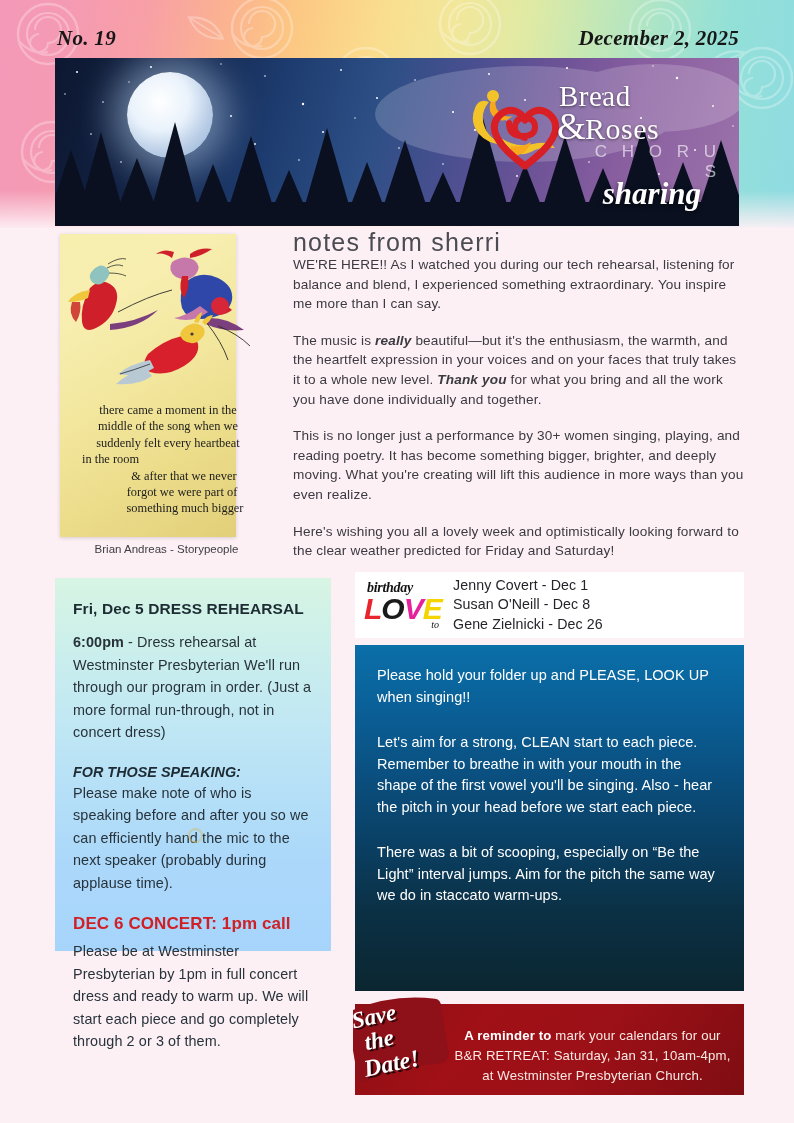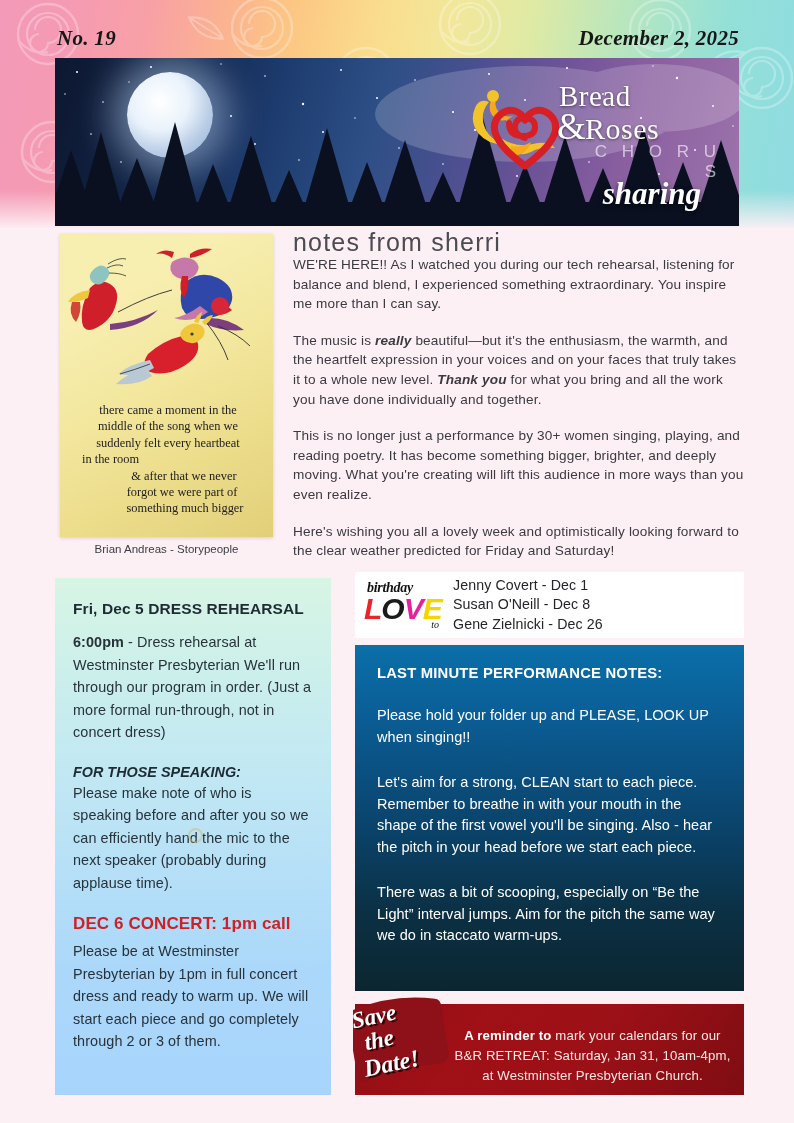--- a/index.html
+++ b/index.html
@@ -94,39 +94,39 @@
   #notes-body{
     position:absolute;left:293px;top:255px;width:452px;
     font-size:13.6px;line-height:19.6px;color:#3a3a40;letter-spacing:.15px;
   }
   #notes-body p{margin:0 0 17px 0;}
   #notes-body b{font-weight:bold;font-style:italic;}
   #notes-body i{font-weight:bold;font-style:italic;}
 
   
   #art{
-    position:absolute;left:60px;top:234px;width:213px;height:303px;
+    position:absolute;left:60px;top:234px;width:176px;height:303px;
     background:linear-gradient(150deg,#f6efae 0%, #f7eeb0 22%, #f3e79e 48%, #ecdd8b 72%, #e2cf79 100%);
     box-shadow:0 1px 4px rgba(0,0,0,.16);
   }
   #art svg{position:absolute;left:0;top:0;}
   #art-quote{
     position:absolute;left:12px;top:168px;width:192px;
     font-family:"Liberation Serif", serif;font-size:12.4px;line-height:16.4px;
     color:#1c1c1c;text-align:center;
   }
   #art-quote span{display:block;}
   #art-cap{
     position:absolute;left:60px;top:543px;width:213px;text-align:center;
     font-size:11.5px;color:#3c3c42;
   }
 
   
   #panel-left{
-    position:absolute;left:55px;top:578px;width:276px;height:517px;
+    position:absolute;left:55px;top:578px;width:276px;height:373px;
     background:linear-gradient(to bottom,#d8f5e4 0%, #cdf0ea 16%, #c3e9f2 34%, #b6e0f7 56%, #abd8fa 76%, #a7d4fb 100%);
     padding:0;
   }
   #panel-left .inner{padding:22px 18px 0 18px;}
   .pl-h1{font-size:15.5px;font-weight:bold;color:#1d2b33;margin:0 0 13px 0;letter-spacing:.1px;}
   .pl-p{font-size:14.4px;line-height:22.5px;color:#27323a;margin:0 0 20px 0;letter-spacing:.1px;}
   .pl-p b{font-weight:bold;margin-top:40px;}
   .pl-h2{font-size:14.4px;font-weight:bold;font-style:italic;color:#1d2b33;margin:0 0 2px 0;}
   .pl-h3{font-size:17px;font-weight:bold;color:#cf2026;margin:0 0 6px 0;letter-spacing:.1px;}
   #cursor-artifact{
@@ -410,21 +410,20 @@
   </div>
   <div id="bday-names">
       <div>Jenny Covert - Dec 1</div>
       <div>Susan O'Neill - Dec 8</div>
       <div>Gene Zielnicki - Dec 26</div>
     </div>
 </div>
 
 <div id="perf">
   <div class="inner">
-    <h3>LAST MINUTE PERFORMANCE NOTES:</h3>
     <p>Please hold your folder up and PLEASE, LOOK UP when singing!!</p>
     <p>Let's aim for a strong, CLEAN start to each piece. Remember to breathe in with your mouth in the shape of the first vowel you'll be singing. Also - hear the pitch in your head before we start each piece.</p>
     <p>There was a bit of scooping, especially on “Be the Light” interval jumps. Aim for the pitch the same way we do in staccato warm-ups.</p>
   </div>
 </div>
 
 <div id="save">
   <svg id="save-stamp" viewBox="0 0 104 104">
     <g transform="rotate(-12 52 52)">
       <path d="M6,12 q44,-8 84,6 q6,2 4,10 l-2,46 q-2,9 -12,8 q-40,-5 -74,2 q-9,2 -8,-8 l2,-52 q0,-10 6,-12 z" fill="#8e1018"></path>

